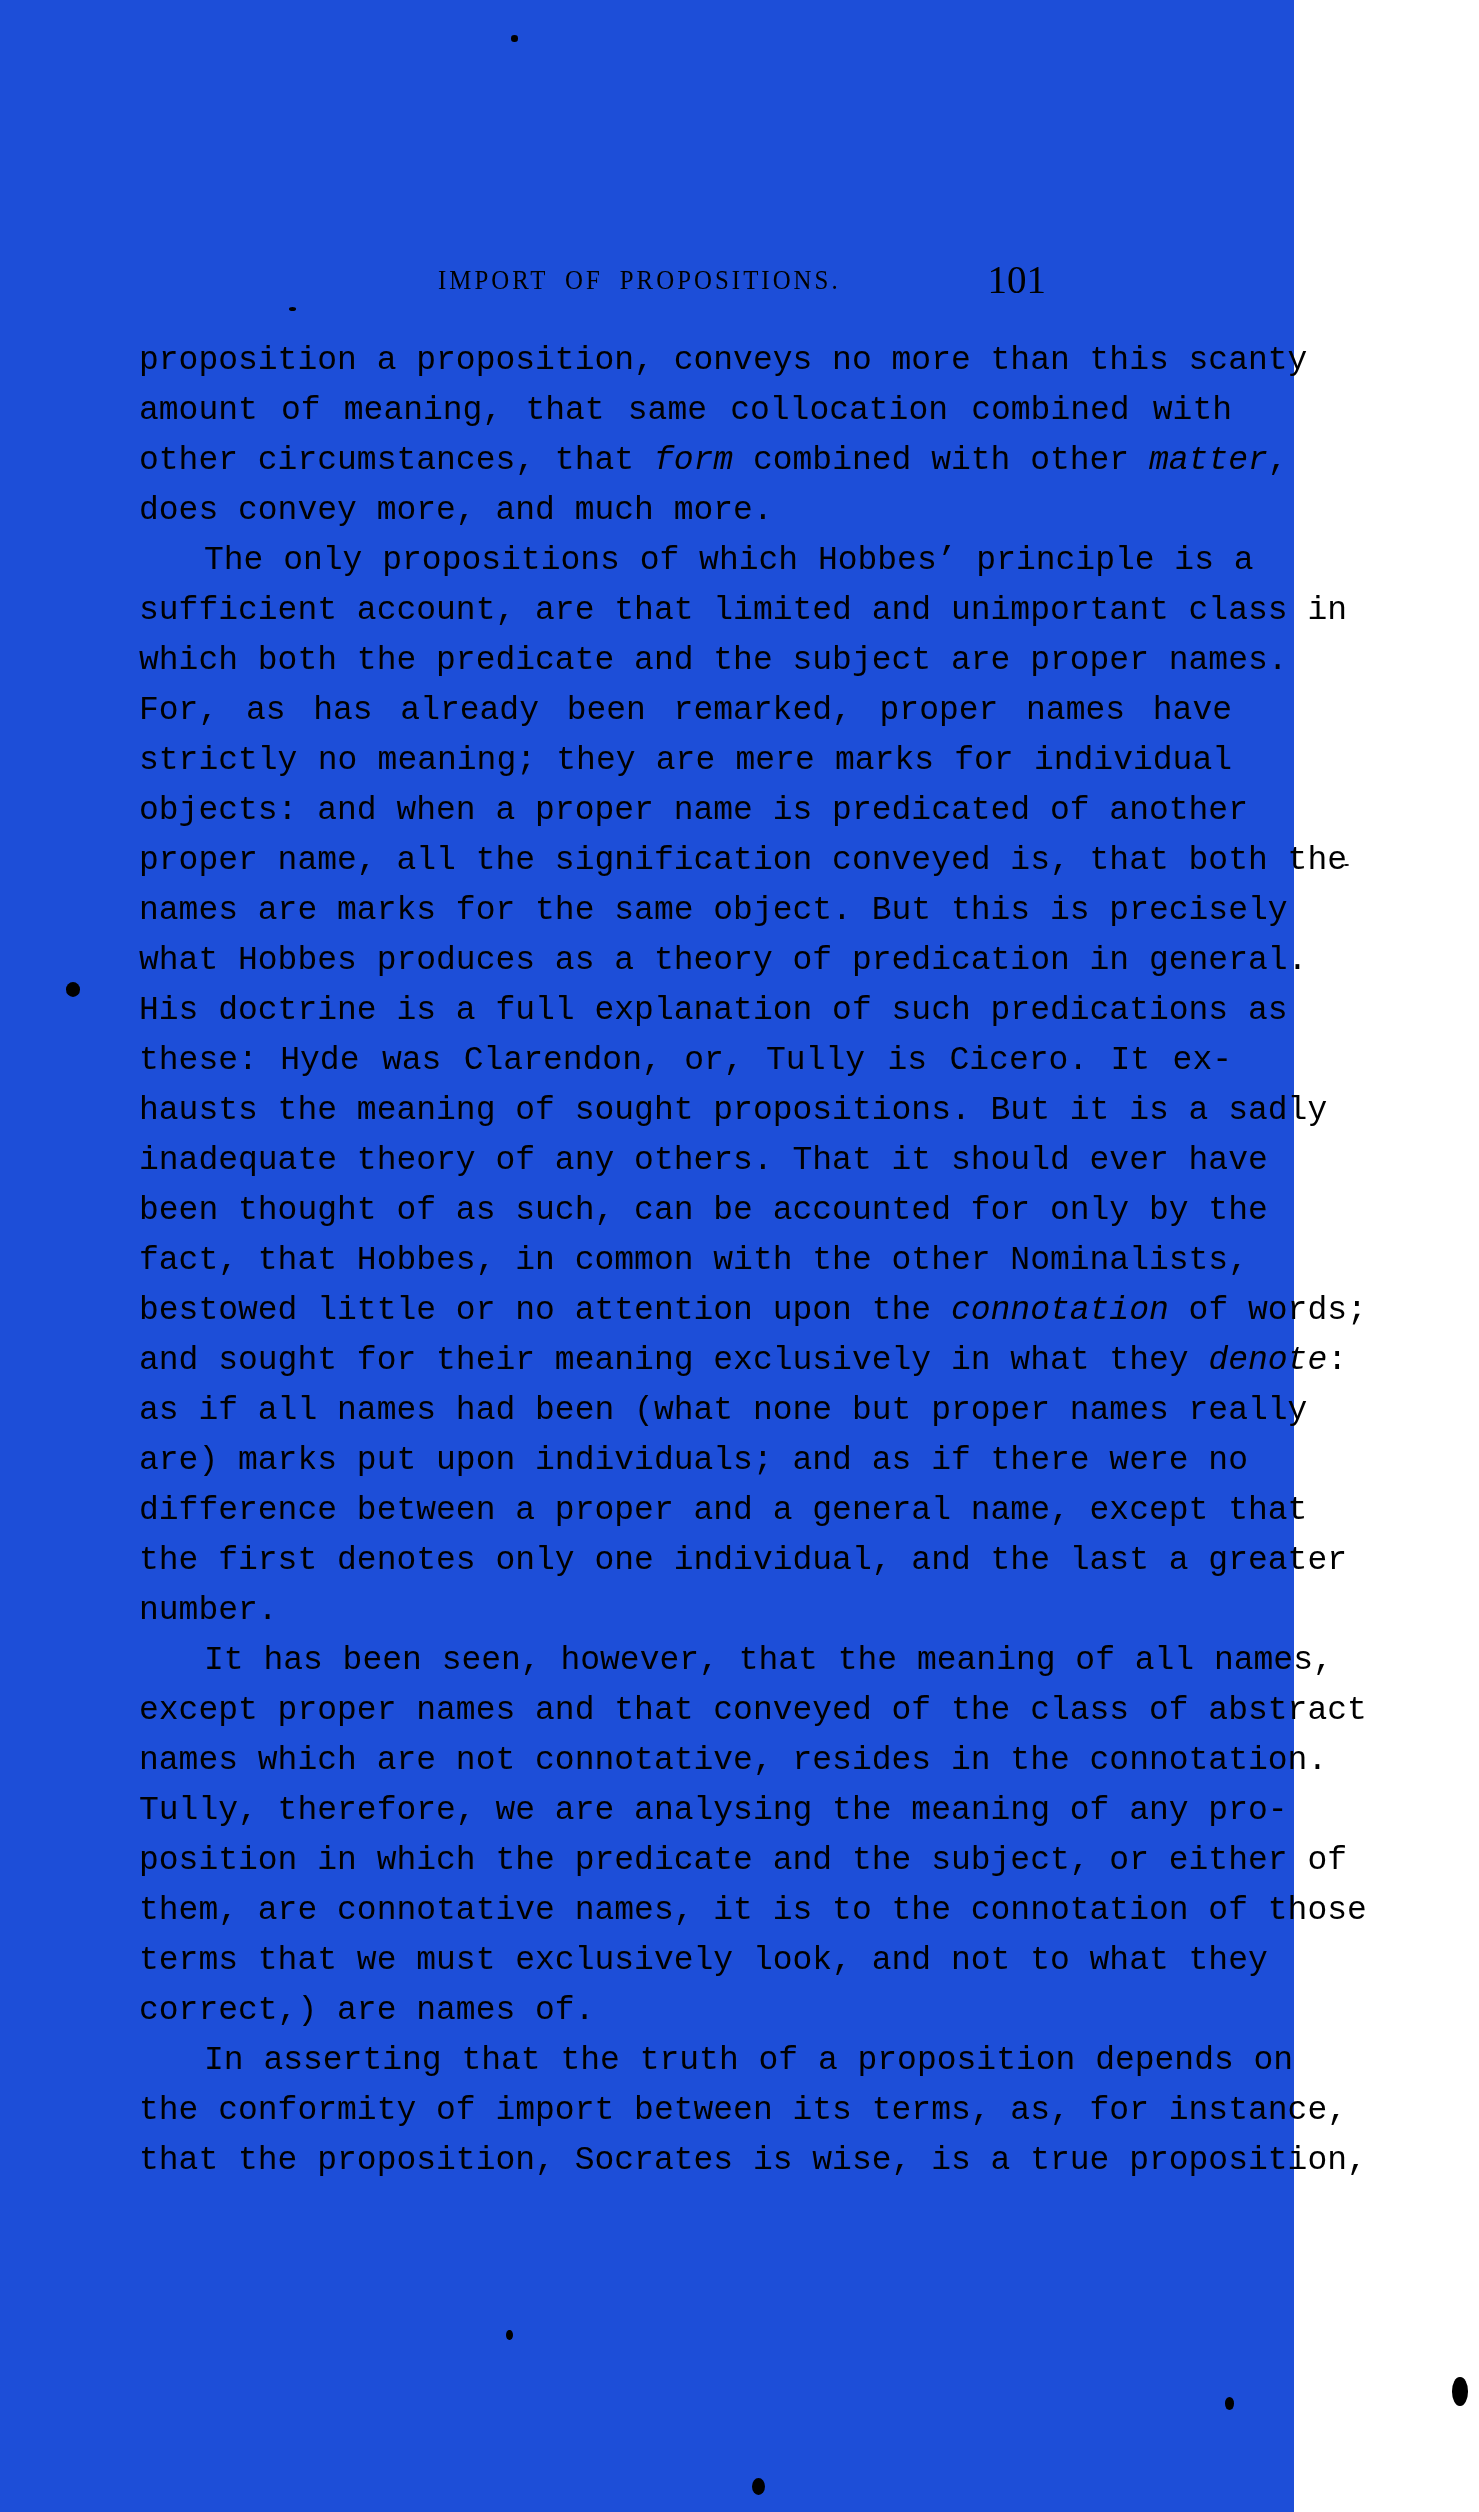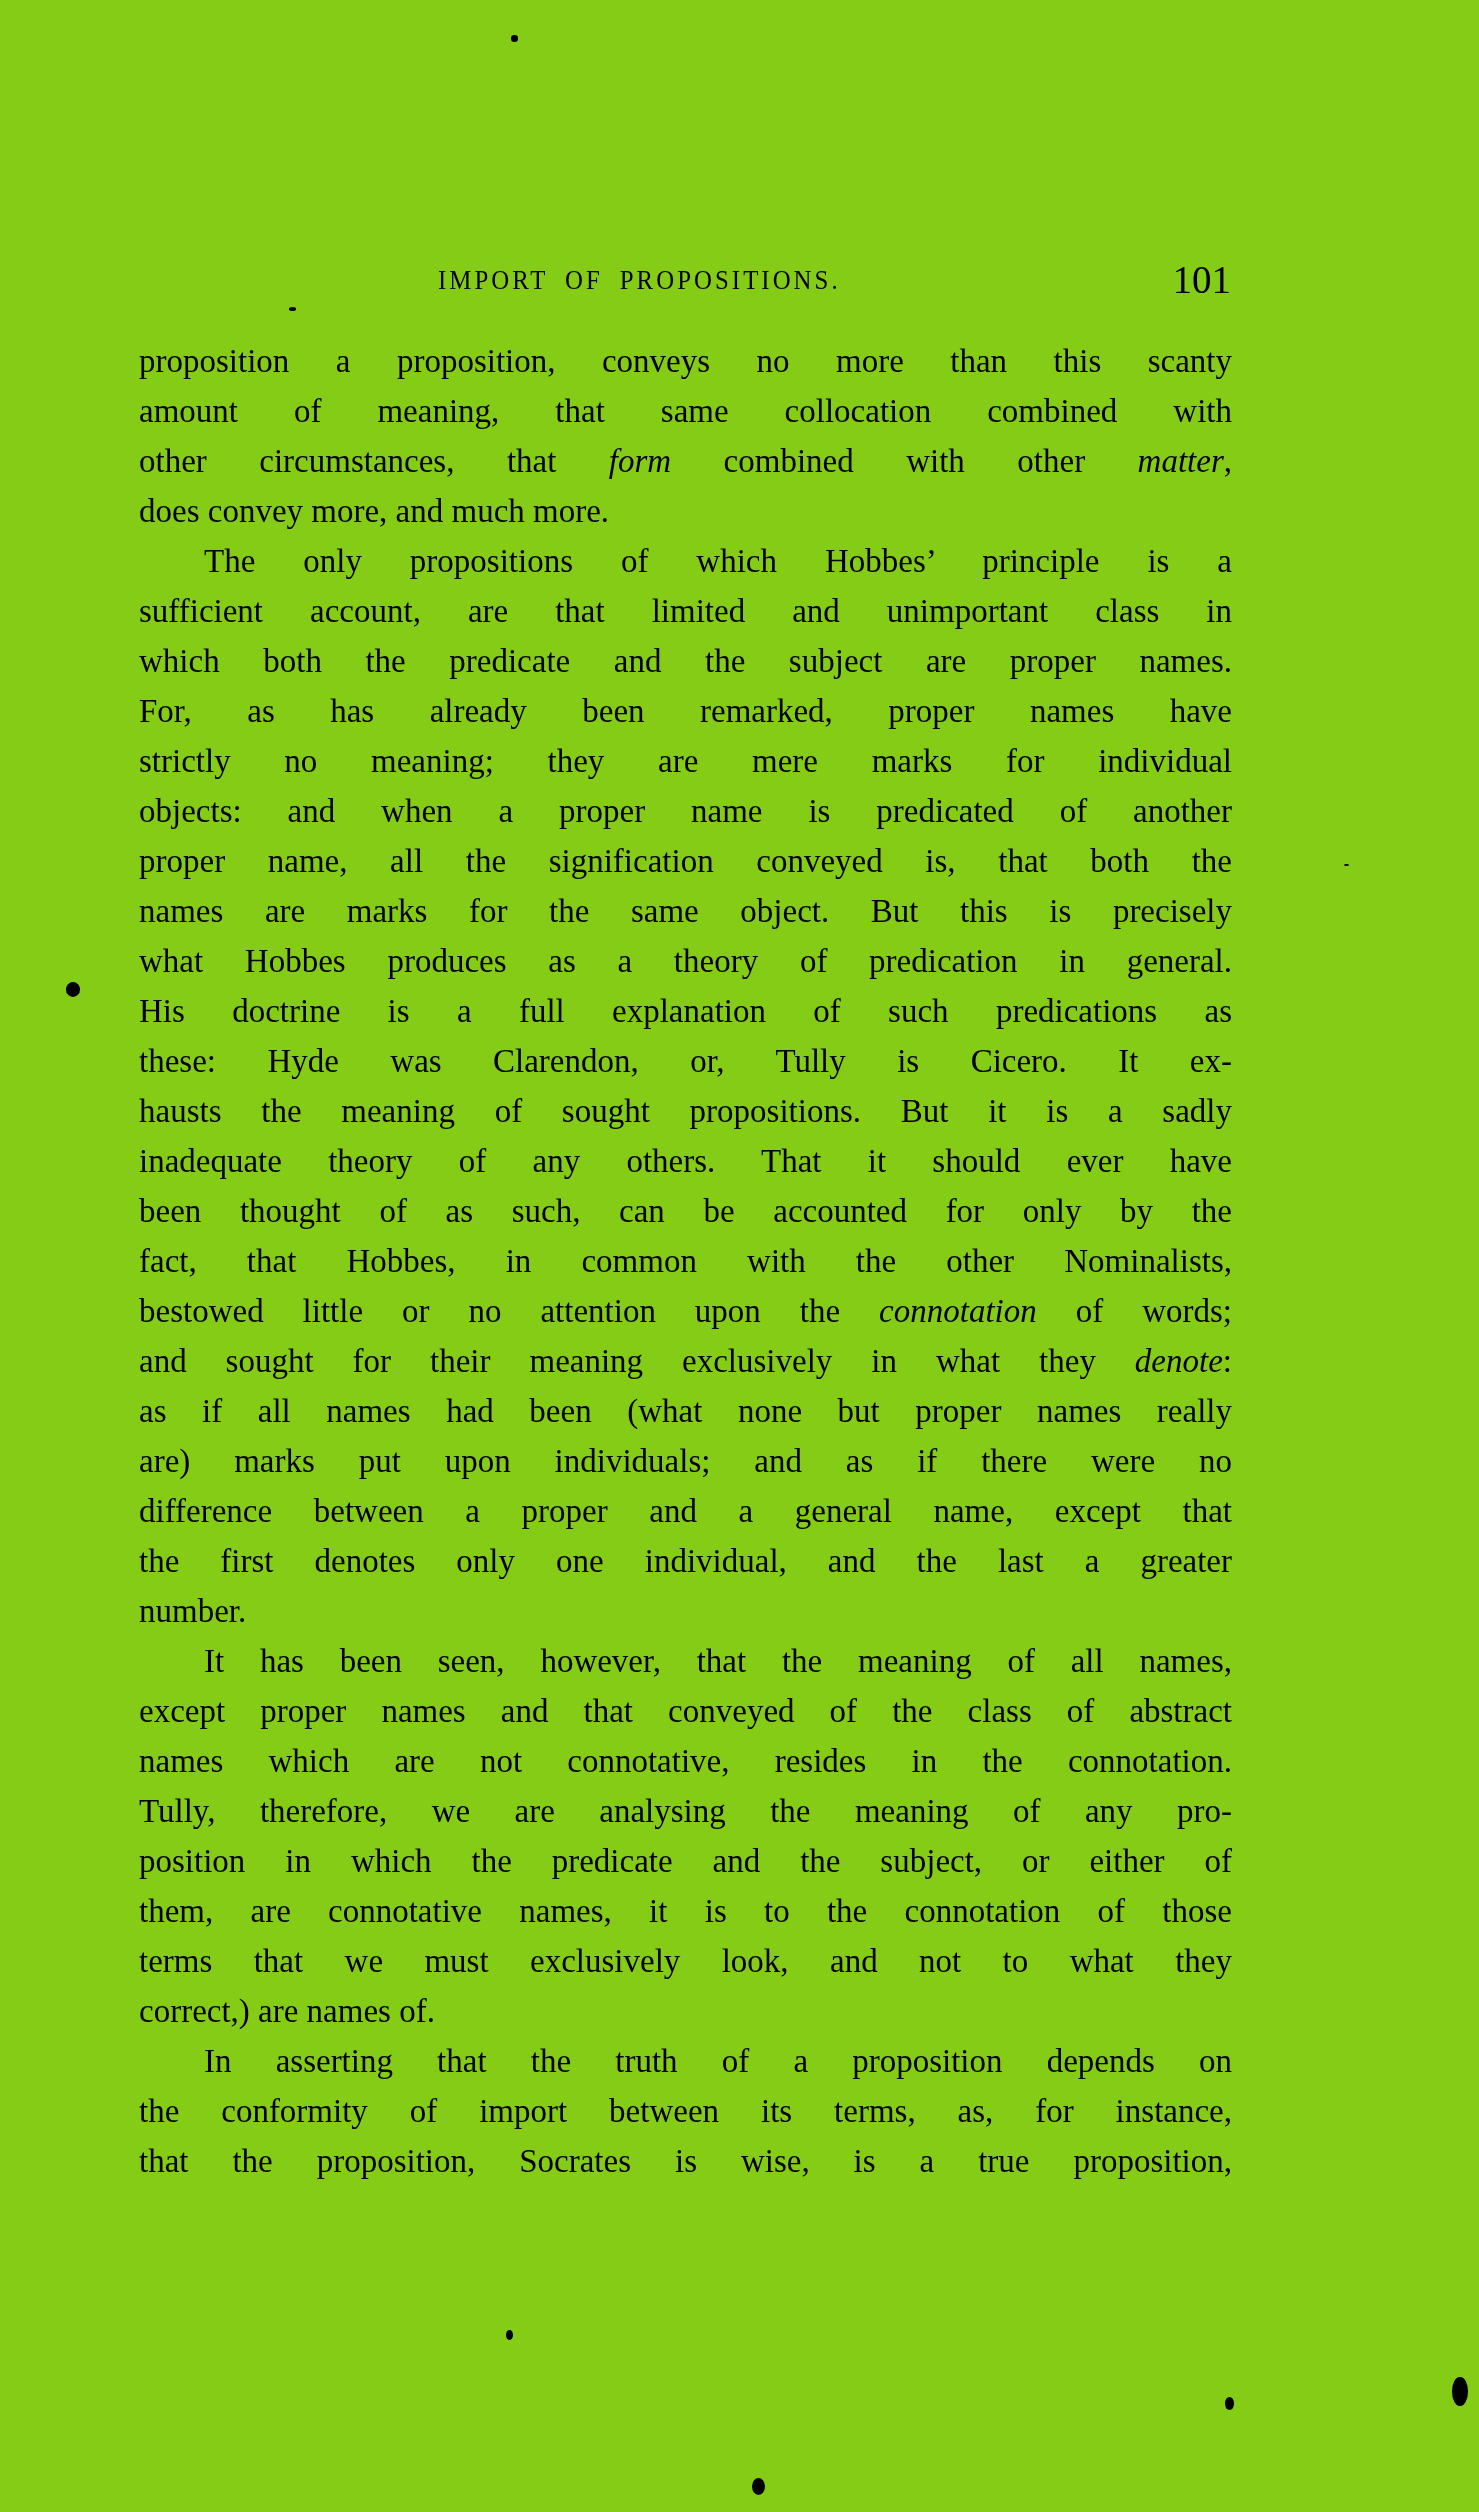--- a/index.html
+++ b/index.html
@@ -11,23 +11,23 @@
     width: 1479px;
     height: 2512px;
     position: relative;
     overflow: hidden;
     color: #000000;
     font-family: "Liberation Serif", "DejaVu Serif", serif;
   }
   .page {
     position: absolute;
     left: 0; top: 0;
-    width: 1479px;
+    width: 1294px;
     height: 2512px;
-    background: #84cc16;
+    background: #1d4ed8;
   }
   .running-head {
     position: absolute;
     left: 438px;
     top: 262px;
     height: 36px;
     line-height: 36px;
     font-size: 27px;
     letter-spacing: 3.3px;
     word-spacing: 8.3px;
@@ -46,20 +46,21 @@
   }
   .body-text {
     position: absolute;
     left: 139px;
     top: 336px;
     width: 1093px;
   }
   .paragraph {
     margin: 0;
     padding: 0;
+    font-family: Liberation Mono, monospace;
   }
   .line {
     display: block;
     height: 50px;
     line-height: 50px;
     font-size: 33px;
     white-space: nowrap;
     text-align: justify;
     text-align-last: justify;
     overflow: visible;

